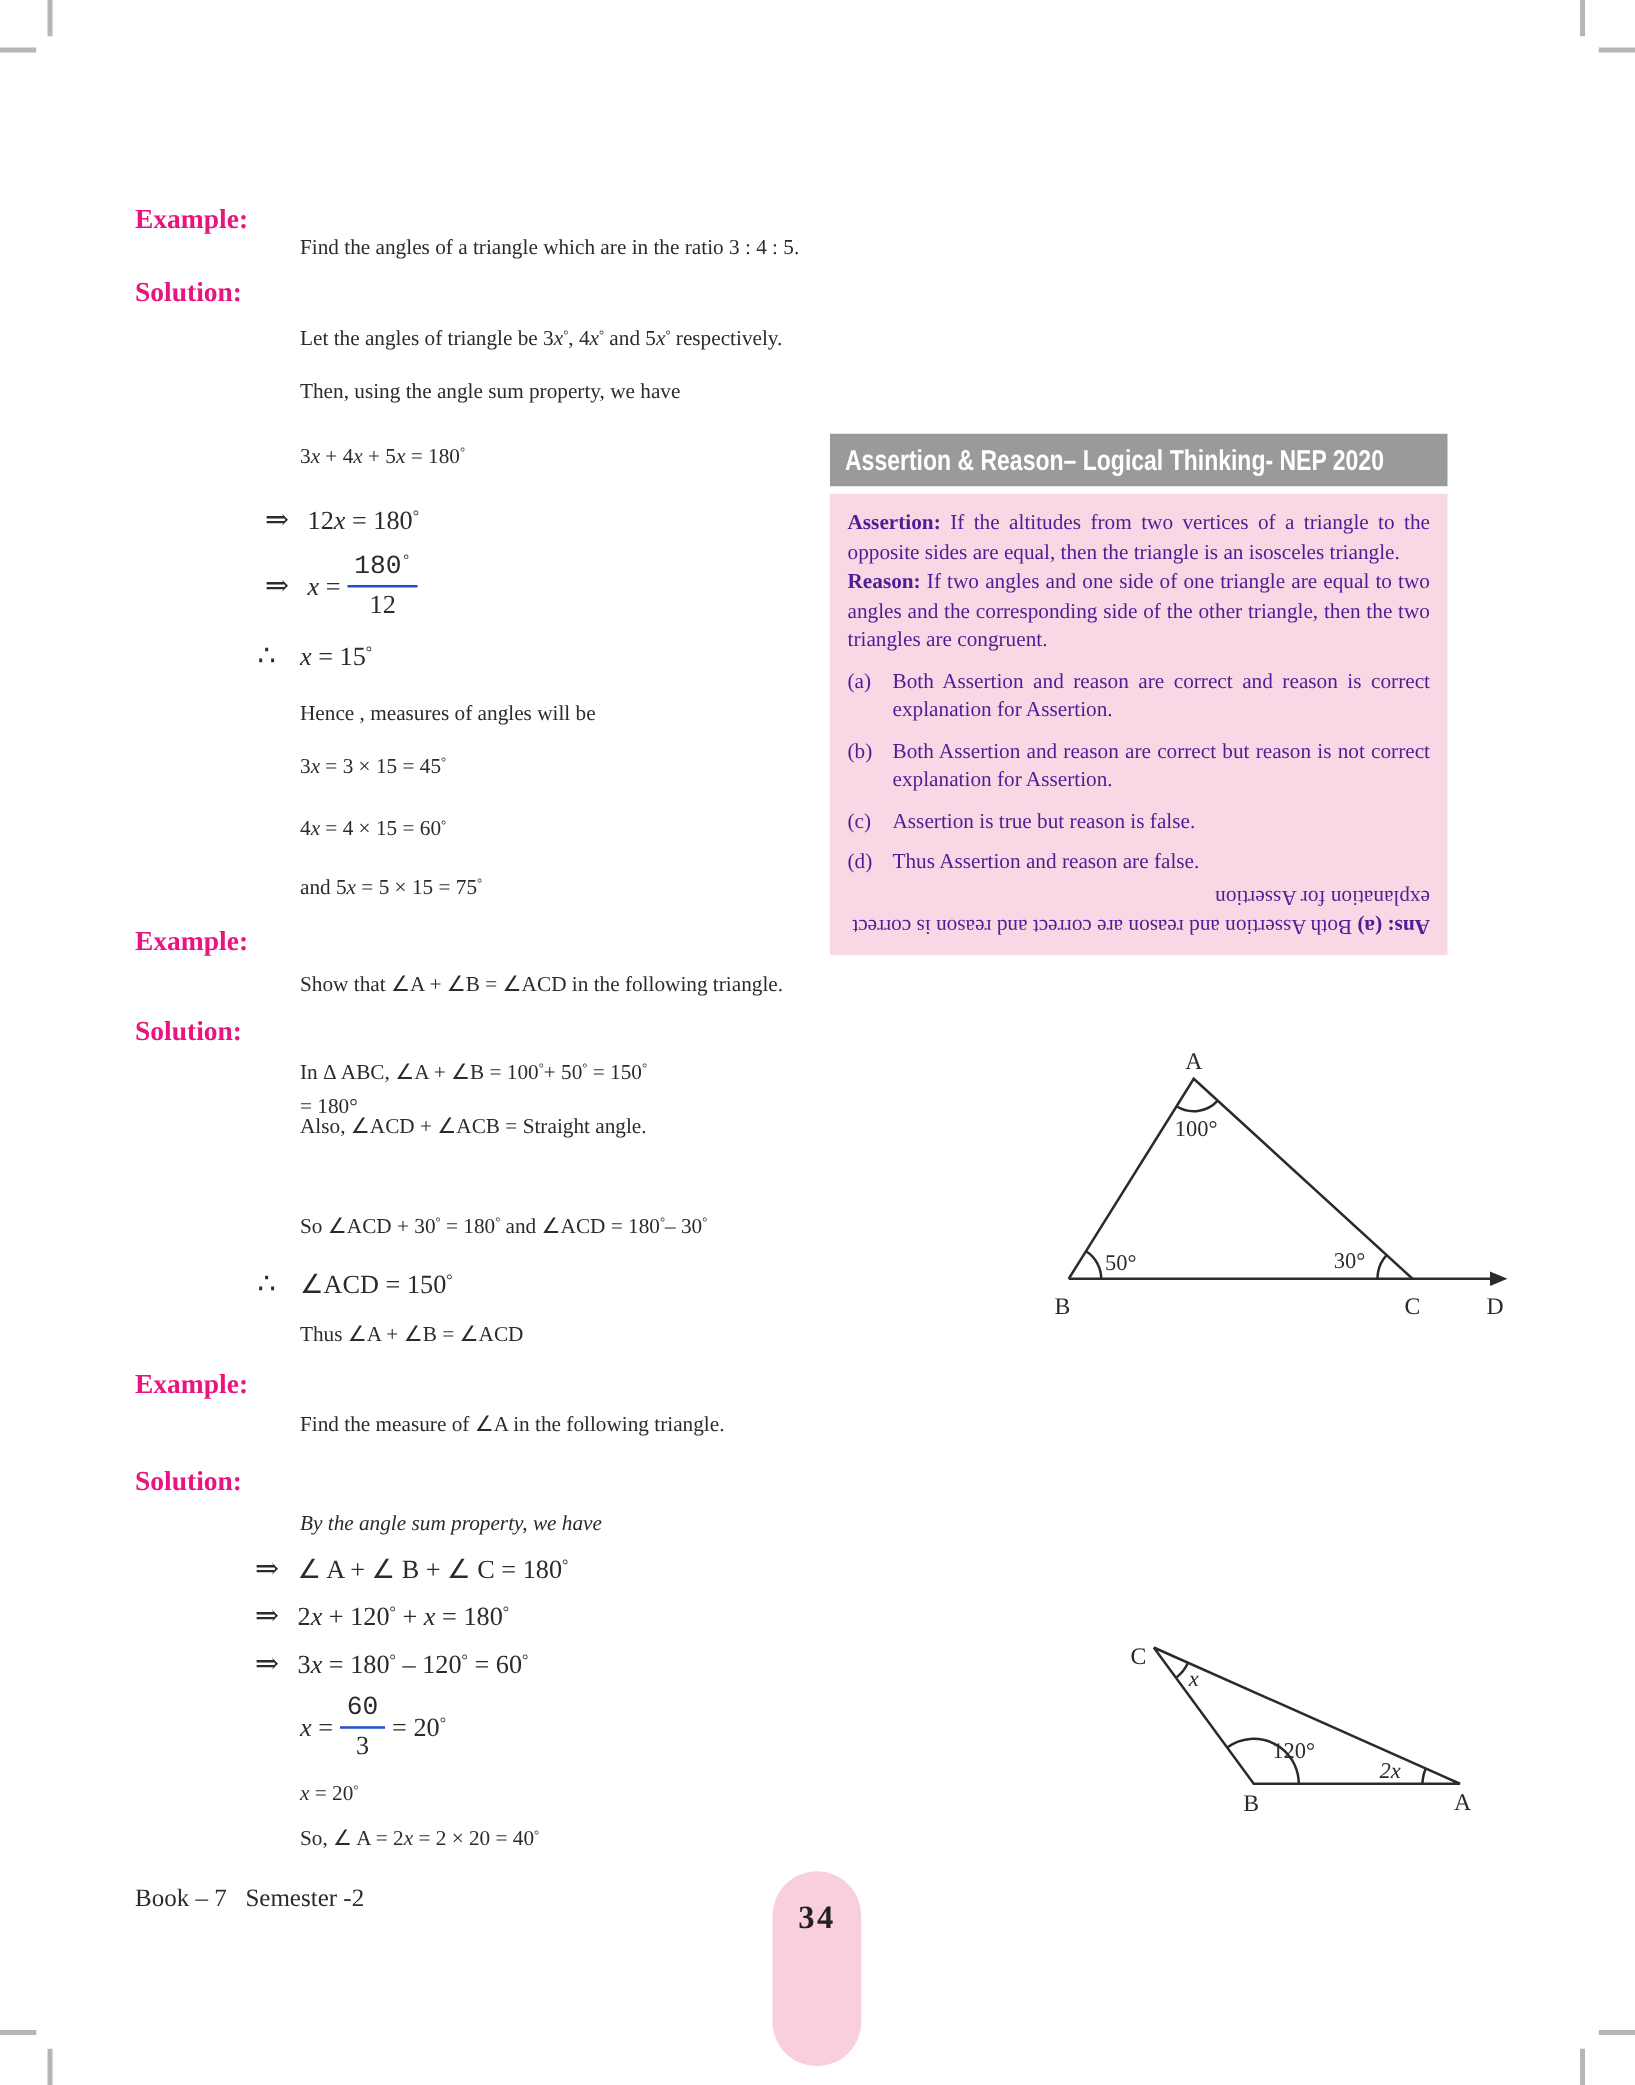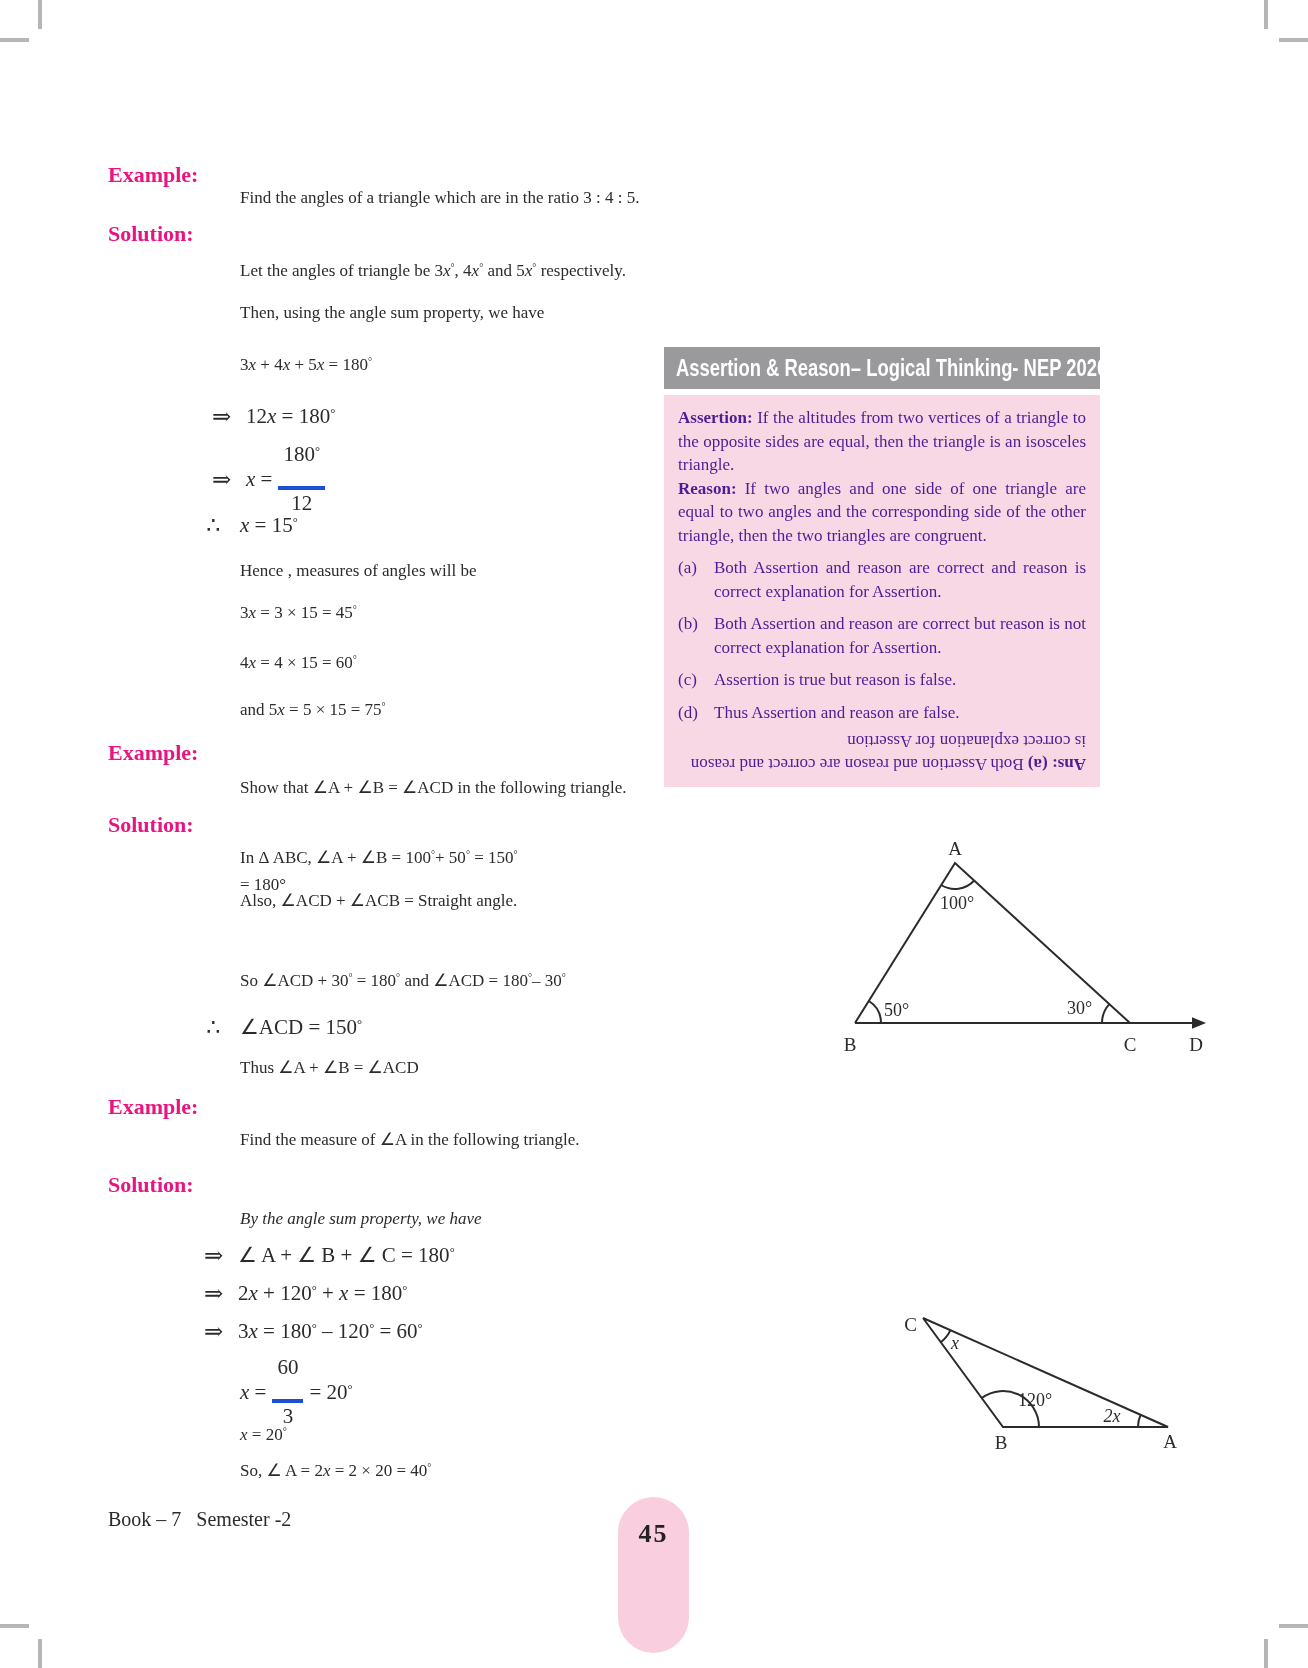--- a/index.html
+++ b/index.html
@@ -6,24 +6,24 @@
   #page{position:relative;width:1308px;height:1668px;background:#ffffff;overflow:hidden;
         font-family:"Liberation Serif",serif;color:#2b2b2b;}
   .crop{position:absolute;background:#b6b6b6;}
   .t{position:absolute;font-size:17px;line-height:26px;white-space:nowrap;}
   .head{position:absolute;font-size:22px;font-weight:bold;color:#e91480;white-space:nowrap;}
   .mrow{position:absolute;display:flex;align-items:center;white-space:nowrap;font-size:21px;}
   .sym{font-family:"DejaVu Serif","DejaVu Sans",serif;font-size:23px;width:34px;flex:none;}
   .m i{font-style:italic;}
   .m sup, .t sup{font-size:0.6em;vertical-align:0.5em;line-height:0;}
   .frac{display:inline-block;text-align:center;vertical-align:middle;margin:0 6px;}
-  .frac .num{display:block;border-bottom:4px solid #1d4ed8;padding:0 5px 19px;}
+  .frac .num{display:block;border-bottom:2px solid #1d4ed8;padding:0 5px 3px;font-family:Liberation Mono, monospace;}
   .frac .den{display:block;padding-top:1px;}
   
-  #abox{position:absolute;left:664px;top:347px;width:436px;}
+  #abox{position:absolute;left:664px;top:347px;width:494px;}
   #abox-bar{background:#9a9a9c;height:42px;display:flex;align-items:center;padding-left:12px;}
   #abox-bar .bar-title{color:#ffffff;font-family:"Liberation Sans",sans-serif;font-weight:bold;
       font-size:23px;white-space:nowrap;display:inline-block;transform:scaleX(0.8);
       transform-origin:0 50%;letter-spacing:0px;}
   #abox-body{background:#f8d8e4;margin-top:6px;padding:11px 14px 12px 14px;
       font-size:17px;line-height:23.5px;color:#4c1d95;}
   .box-p{margin:0;text-align:justify;}
   .opt{display:flex;margin-top:9px;}
   .opt-label{width:36px;flex:none;}
   .opt-text{flex:1;text-align:justify;}
@@ -179,16 +179,16 @@
     <text x="62" y="86" text-anchor="end">C</text>
     <text x="146" y="204" text-anchor="middle">B</text>
     <text x="315" y="203" text-anchor="middle">A</text>
     <text class="ang var" x="100" y="104" text-anchor="middle">x</text>
     <text class="ang" x="180" y="161" text-anchor="middle">120°</text>
     <text class="ang var" x="257" y="177" text-anchor="middle">2x</text>
   </svg>
 
   <div id="footer">Book – 7   Semester -2</div>
   <div id="pagenum">
-    <div class="num">45</div>
+    <div class="num">34</div>
   </div>
 
 </div>
 
 </body></html>

